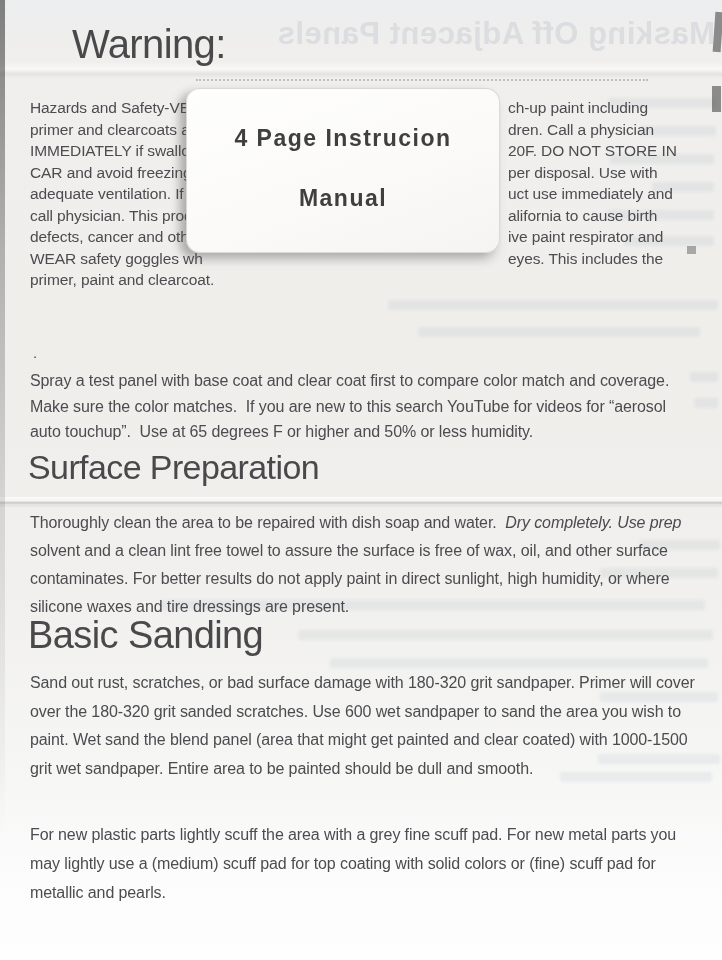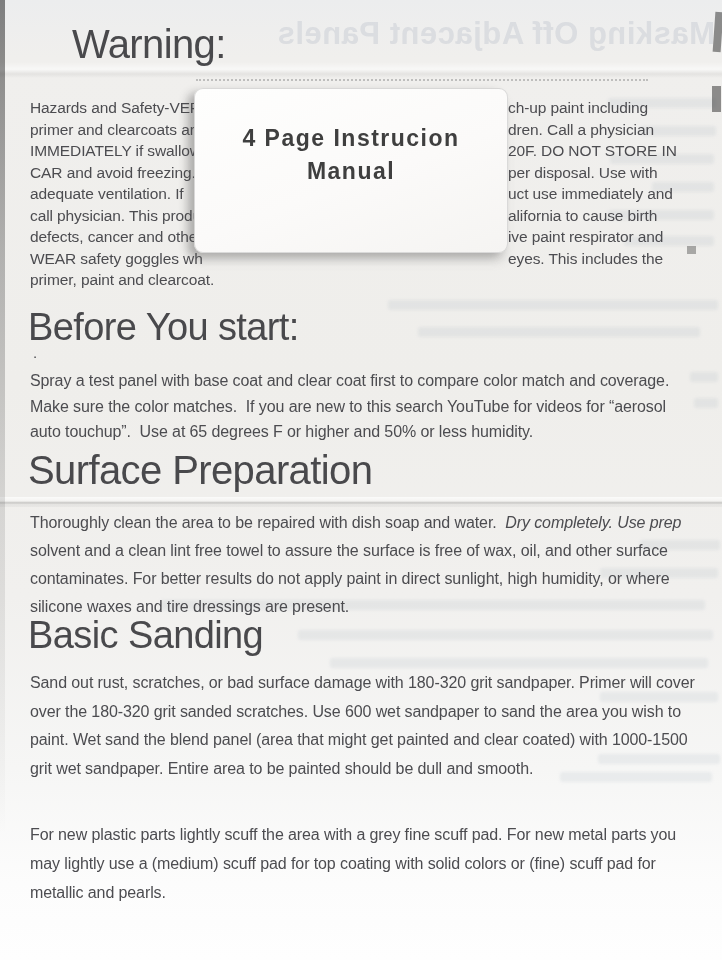--- a/index.html
+++ b/index.html
@@ -5,46 +5,46 @@
   html,body{margin:0;padding:0;background:#ffffff;}
   .page{
     position:relative;width:722px;height:960px;overflow:hidden;
     font-family:"Liberation Sans","DejaVu Sans",sans-serif;
     background:linear-gradient(180deg,#ecedee 0%,#f0efed 6%,#efeeeb 40%,#f1f0ee 62%,#f6f6f5 80%,#fcfcfc 92%,#fefefe 100%);
   }
   
   .h{position:absolute;color:#49494c;font-weight:400;letter-spacing:-0.6px;white-space:nowrap;z-index:2;}
   .h-warning{left:28px;top:22px;font-size:40px;margin-left:44px;}
   .h-before{left:28px;top:306px;font-size:38px;}
-  .h-surface{left:28px;top:448px;font-size:40px;}
+  .h-surface{left:28px;top:448px;font-size:34px;}
   .h-sanding{left:28px;top:614px;font-size:38px;}
   
   .para{position:absolute;left:30px;color:#4c4c50;z-index:2;letter-spacing:-0.1px;}
   .para .line{white-space:pre;}
   .p-before{top:344px;font-size:16px;line-height:25.5px;margin-top:24px;}
   .p-surface{top:509px;font-size:16px;line-height:28px;}
   .p-sanding{top:669px;font-size:16px;line-height:28.5px;}
   .p-final{top:780px;font-size:16px;line-height:29px;margin-top:40px;}
   .it{font-style:italic;}
   .stray{position:absolute;left:33px;top:344px;font-size:15px;color:#4c4c50;z-index:2;}
   
   .warning-para{position:absolute;left:30px;top:99px;width:668px;font-size:15.5px;color:#4c4c50;z-index:2;letter-spacing:-0.1px;}
   .w-line{position:relative;height:21.5px;}
   .w-left{position:absolute;left:0;top:0;white-space:pre;}
   .w-right{position:absolute;left:478px;top:0;white-space:pre;}
   
   .sticker{
-    position:absolute;left:194px;top:88px;width:312px;height:163px;z-index:4;
+    position:absolute;left:186px;top:88px;width:312px;height:163px;z-index:4;
     background:linear-gradient(160deg,#fefefd 0%,#fbfaf9 55%,#f5f4f2 100%);
-    border:1px solid rgba(190,190,190,0.55);border-radius:9px;
+    border:1px solid rgba(190,190,190,0.55);border-radius:14px;
     box-shadow:-7px 4px 8px rgba(70,70,70,0.32),-2px 9px 10px rgba(110,110,110,0.16);
   }
   .sticker-line{ text-align:center;font-weight:700;font-size:23px;color:#3f3f3f;letter-spacing:1.5px;white-space:nowrap;}
   .sticker-line.l1{margin-top:36px;}
-  .sticker-line.l2{margin-top:6px;}
+  .sticker-line.l2{margin-top:33px;}
   
   .perf{position:absolute;left:196px;top:79px;width:452px;height:0;border-top:2px dotted rgba(150,150,150,0.55);z-index:3;}
   
   .crease-top{position:absolute;left:0;top:62px;width:722px;height:16px;z-index:1;
     background:linear-gradient(180deg,rgba(255,255,255,0) 0%,rgba(255,255,255,0.55) 45%,rgba(120,120,120,0.10) 75%,rgba(0,0,0,0) 100%);}
   .seam{position:absolute;left:0;top:497px;width:722px;height:10px;z-index:1;
     background:linear-gradient(180deg,rgba(255,255,255,0.75) 0%,rgba(255,255,255,0.25) 40%,rgba(95,95,95,0.28) 58%,rgba(130,130,130,0.10) 75%,rgba(0,0,0,0.03) 100%);}
   
   .ghost-h{position:absolute;left:295px;top:16px;width:420px;text-align:center;
     font-size:31px;font-weight:700;color:rgba(122,136,158,0.17);
@@ -124,21 +124,20 @@
       <span class="w-left">primer, paint and clearcoat.</span>
     </div>
   </div>
 
   <div class="perf"></div>
   <div class="sticker">
     <div class="sticker-line l1">4 Page Instrucion</div>
     <div class="sticker-line l2">Manual</div>
   </div>
 
-  <div class="h h-before">Before You start:</div>
   <div class="stray">.</div>
   <div class="para p-before">
     <div class="line">Spray a test panel with base coat and clear coat first to compare color match and coverage.</div>
     <div class="line">Make sure the color matches.  If you are new to this search YouTube for videos for “aerosol</div>
     <div class="line">auto touchup”.  Use at 65 degrees F or higher and 50% or less humidity.</div>
   </div>
 
   <div class="h h-surface">Surface Preparation</div>
   <div class="para p-surface">
     <div class="line"><span>Thoroughly clean the area to be repaired with dish soap and water.  </span><span class="it">Dry completely. Use prep</span></div>

